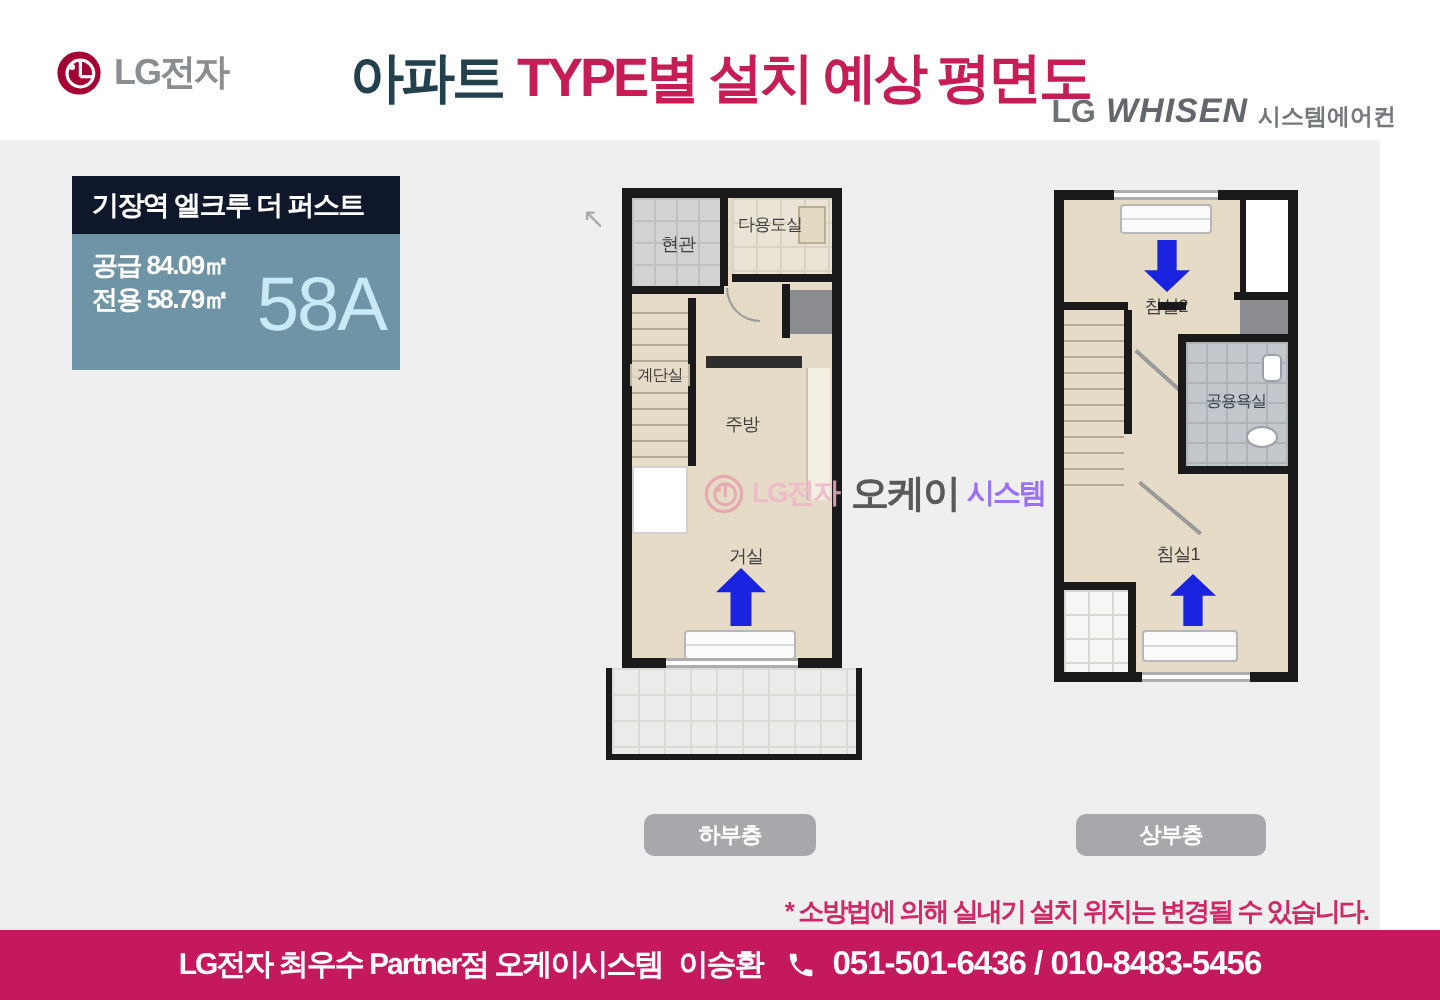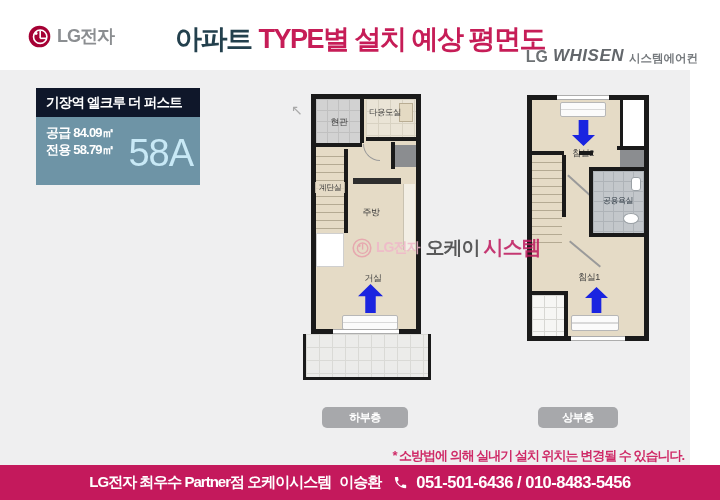--- a/index.html
+++ b/index.html
@@ -70,21 +70,21 @@
 
   
   .floor-btn { position:absolute; height:21px; background:#a7a8ab; border-radius:5px;
     color:#fff; font-size:11px; font-weight:bold; letter-spacing:-0.5px;
     display:flex; align-items:center; justify-content:center; }
 
   
   .watermark { position:absolute; left:352px; top:164px; display:flex; align-items:center; gap:4px; opacity:0.85; }
   .watermark .wm-lg { font-size:14px; font-weight:bold; color:#f0b7c9; letter-spacing:-1px; }
   .watermark .wm-1 { font-size:19px; font-weight:bold; color:#404040; letter-spacing:-1px; margin-left:2px; }
-  .watermark .wm-2 { font-size:20px; font-weight:bold; color:#be185d; letter-spacing:-1px; }
+  .watermark .wm-2 { font-size:14px; font-weight:bold; color:#8b5cf6; letter-spacing:-1px; }
 
   
   .note { position:absolute; right:6px; top:377px; font-size:13px; font-weight:bold;
           color:#cf2a67; letter-spacing:-1px; }
   .footer { position:absolute; left:0; top:465px; width:720px; height:35px; background:#c4195c;
             display:flex; align-items:center; justify-content:center; gap:8px; color:#fff; }
   .footer .dealer { font-size:15px; font-weight:bold; letter-spacing:-1px; }
   .footer .name { font-size:15px; font-weight:bold; letter-spacing:-1px; }
   .footer .phone { font-size:16.5px; font-weight:bold; letter-spacing:-0.5px; }
   .footer .phone-icon { display:flex; align-items:center; margin-left:4px; }
@@ -197,21 +197,21 @@
         <div class="arrow" style="left:58px; top:192px; width:23px; height:26px;"></div>
         <div class="ac-unit" style="left:44px; top:220px; width:48px; height:16px;"></div>
         <div class="wall" style="left:5px; top:196px; width:36px; height:4px;"></div>
         <div class="wall" style="left:37px; top:200px; width:4px; height:41px;"></div>
         <div class="tile-white" style="position:absolute; left:5px; top:200px; width:32px; height:41px;"></div>
         <div class="window" style="left:44px; top:241px; width:54px; height:5px;"></div>
       </div>
     </div>
 
     <div class="floor-btn" style="left:322px; top:337px; width:86px;">하부층</div>
-    <div class="floor-btn" style="left:538px; top:337px; width:80px;">상부층</div>
+    <div class="floor-btn" style="left:538px; top:337px; width:95px;">상부층</div>
 
     <div class="watermark">
       <svg width="20" height="20" viewBox="0 0 100 100" style="opacity:.55">
         <circle cx="50" cy="50" r="44" fill="none" stroke="#e86f96" stroke-width="8"></circle>
         <circle cx="53" cy="51" r="26" fill="none" stroke="#e86f96" stroke-width="7"></circle>
         <line x1="53" y1="27" x2="53" y2="58" stroke="#e86f96" stroke-width="7"></line>
         <circle cx="37" cy="39" r="6" fill="#e86f96"></circle>
       </svg>
       <span class="wm-lg">LG전자</span>
       <span class="wm-1">오케이</span>

